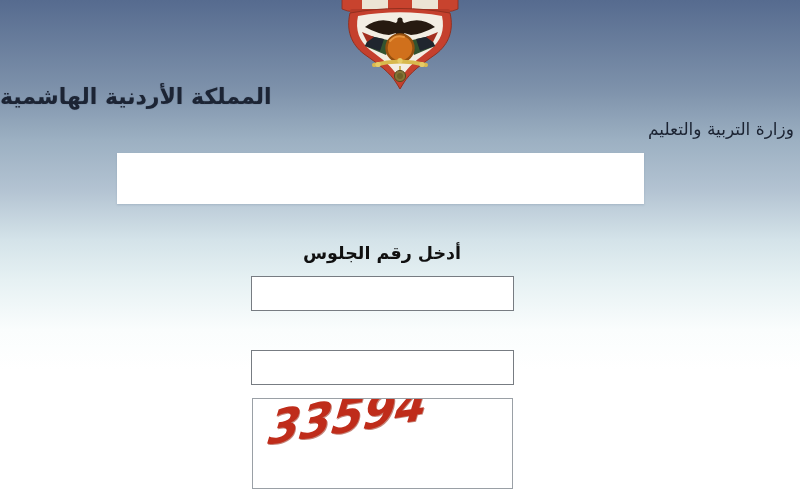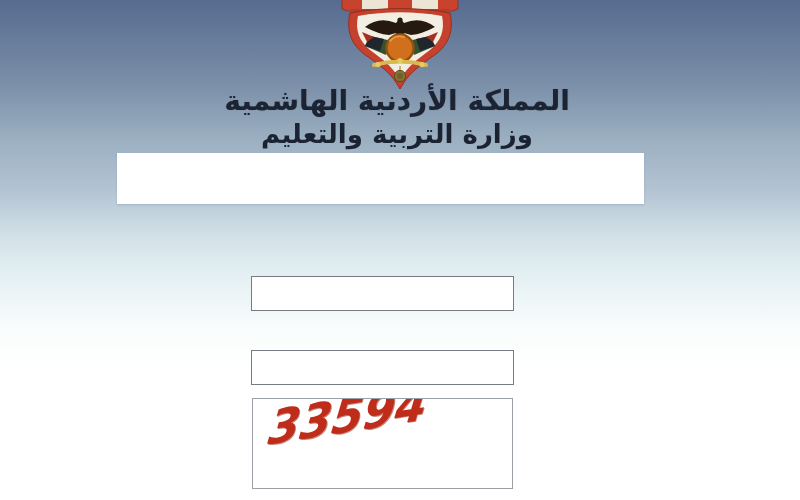--- a/index.html
+++ b/index.html
@@ -28,37 +28,36 @@
     left: 334px;
     top: -4px;
     width: 132px;
     height: 96px;
   }
   .kingdom-title {
     position: absolute;
     left: 0;
     right: 6px;
     top: 84px;
-    text-align: center;
+    text-align: left;
     direction: rtl;
-    font-size: 28px;
+    font-size: 22px;
     font-weight: bold;
     color: #1c2434;
     letter-spacing: 0px;
     text-shadow: 0 0 1px rgba(20,28,48,0.35);
   }
   .ministry-title {
     position: absolute;
     left: 0;
     right: 6px;
     top: 119px;
-    text-align: center;
     direction: rtl;
-    font-size: 26px;
-    font-weight: bold;
+    font-size: 17px;
+    font-weight: normal;
     color: #1b2332;
   }
   .banner-strip {
     position: absolute;
     left: 117px;
     top: 153px;
     width: 527px;
     height: 51px;
     background: #ffffff;
     box-shadow: 0 1px 2px rgba(90,110,140,0.25);
@@ -155,20 +154,21 @@
     <rect x="65.2" y="70" width="1.6" height="6" fill="#caa93f"></rect>
     <circle cx="66" cy="80" r="5.6" fill="#857435" stroke="#57491f" stroke-width="1"></circle>
     <circle cx="66" cy="80" r="3" fill="#6d6029"></circle>
   </svg>
 
   <div class="kingdom-title">المملكة الأردنية الهاشمية</div>
   <div class="ministry-title">وزارة التربية والتعليم</div>
 
   <div class="banner-strip"></div>
 
+  <div class="form-label label-seat">أدخل رقم الجلوس</div>
   <input class="form-input input-seat" type="text" value="" style="">
 
   <input class="form-input input-captcha" type="text" value="" style="">
 
   <div class="captcha-box">
     <span class="captcha-digits">33594</span>
   </div>
 
 </div>
 

